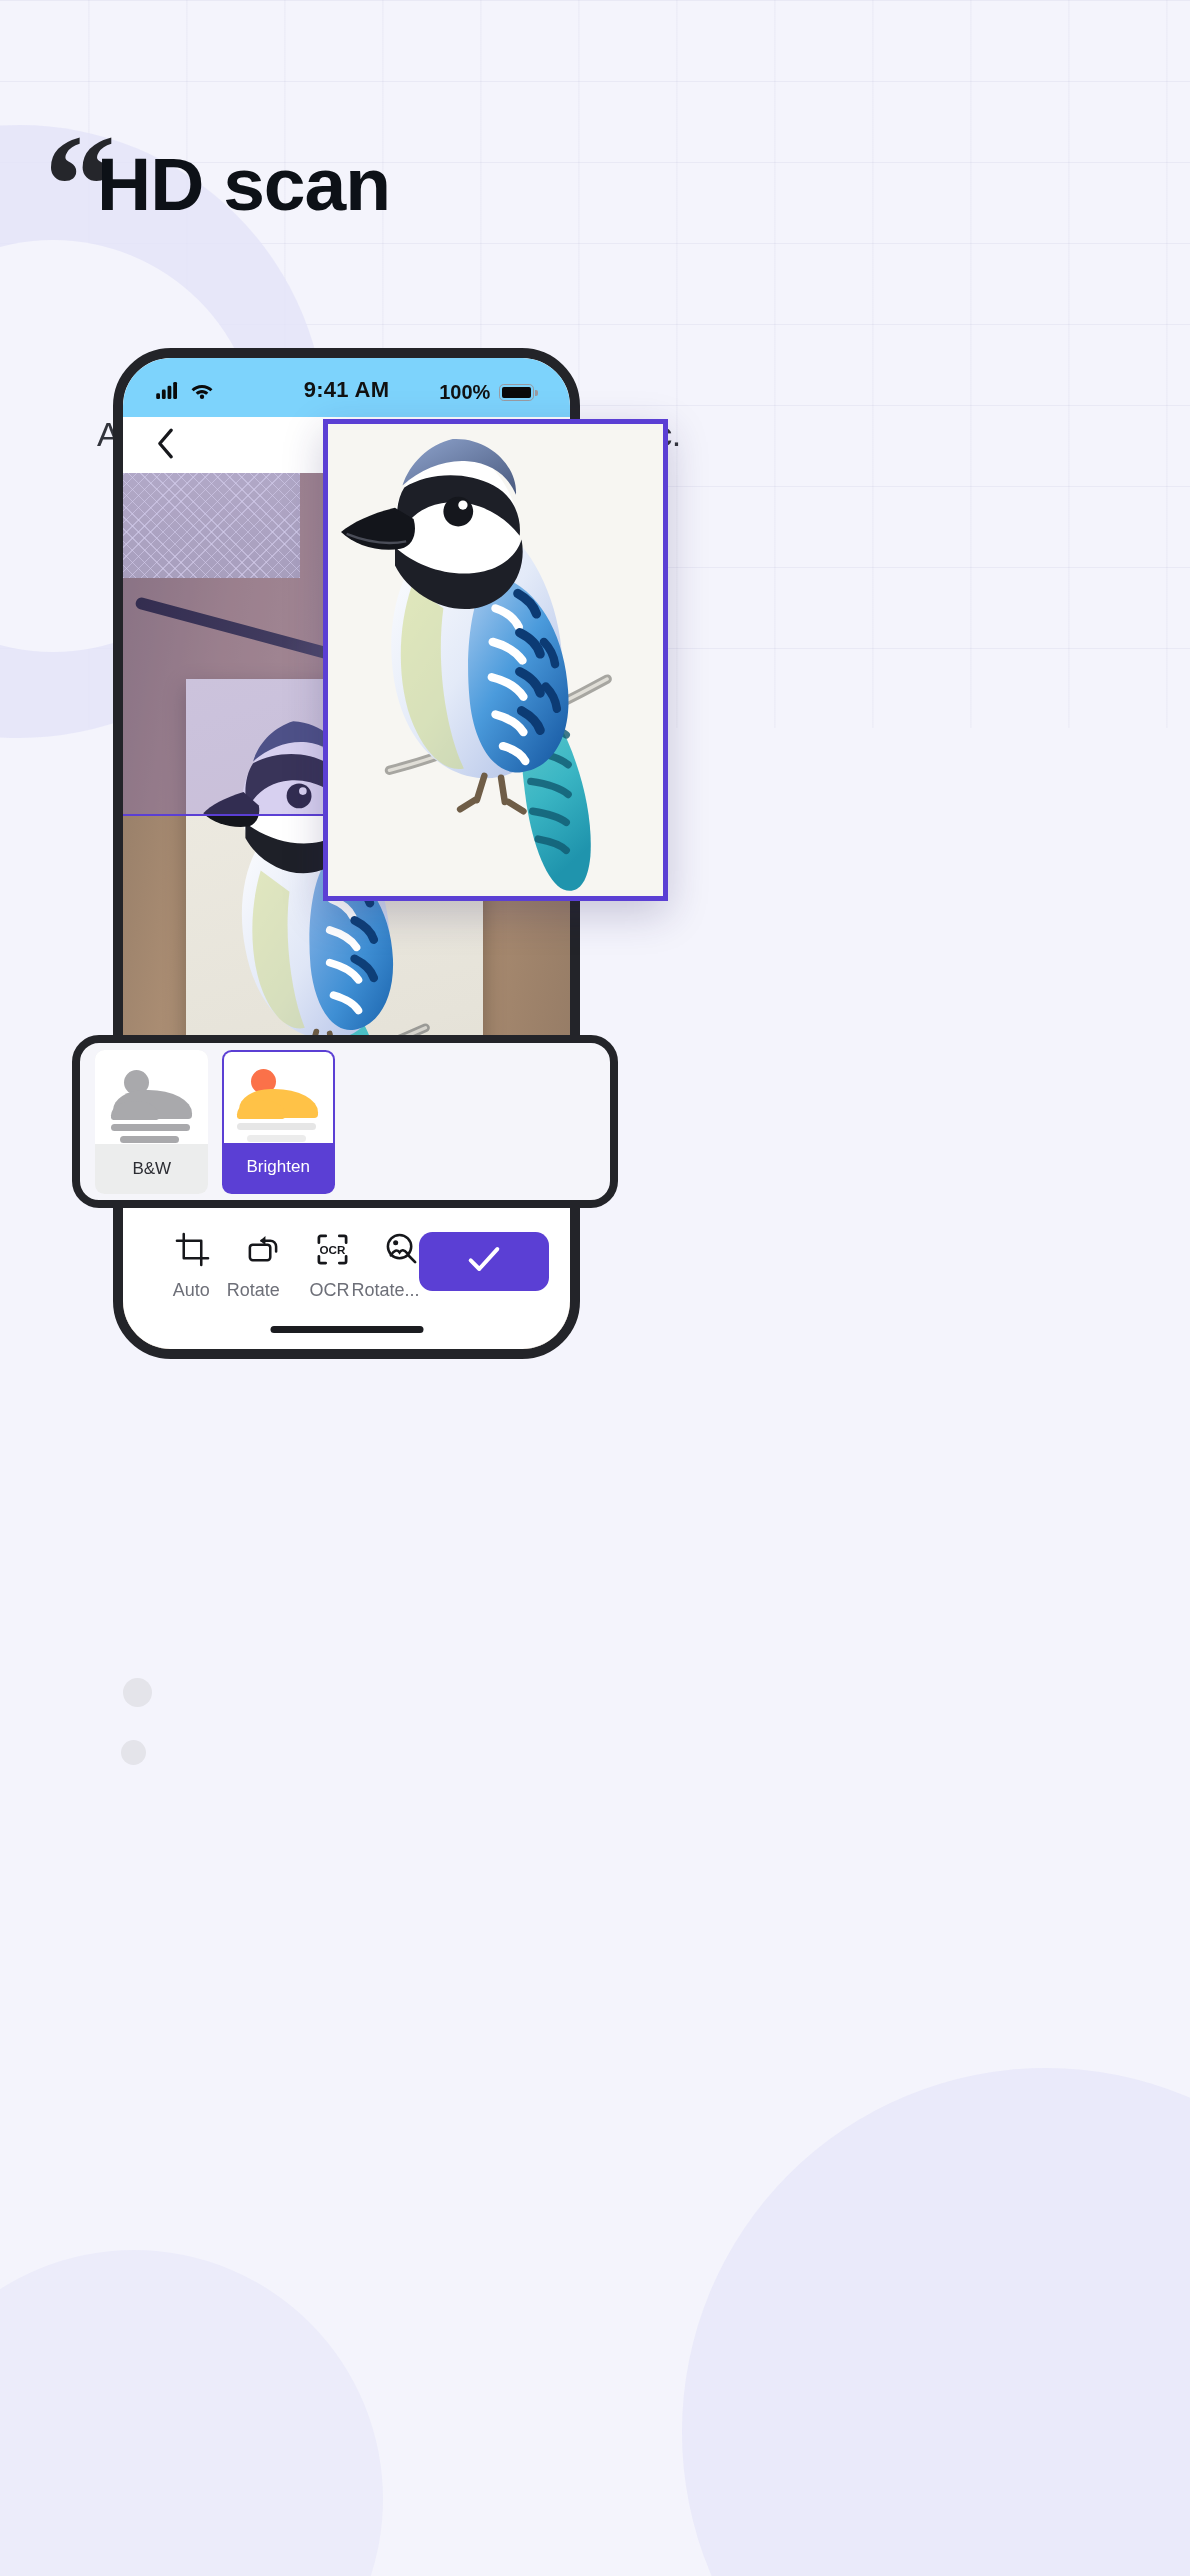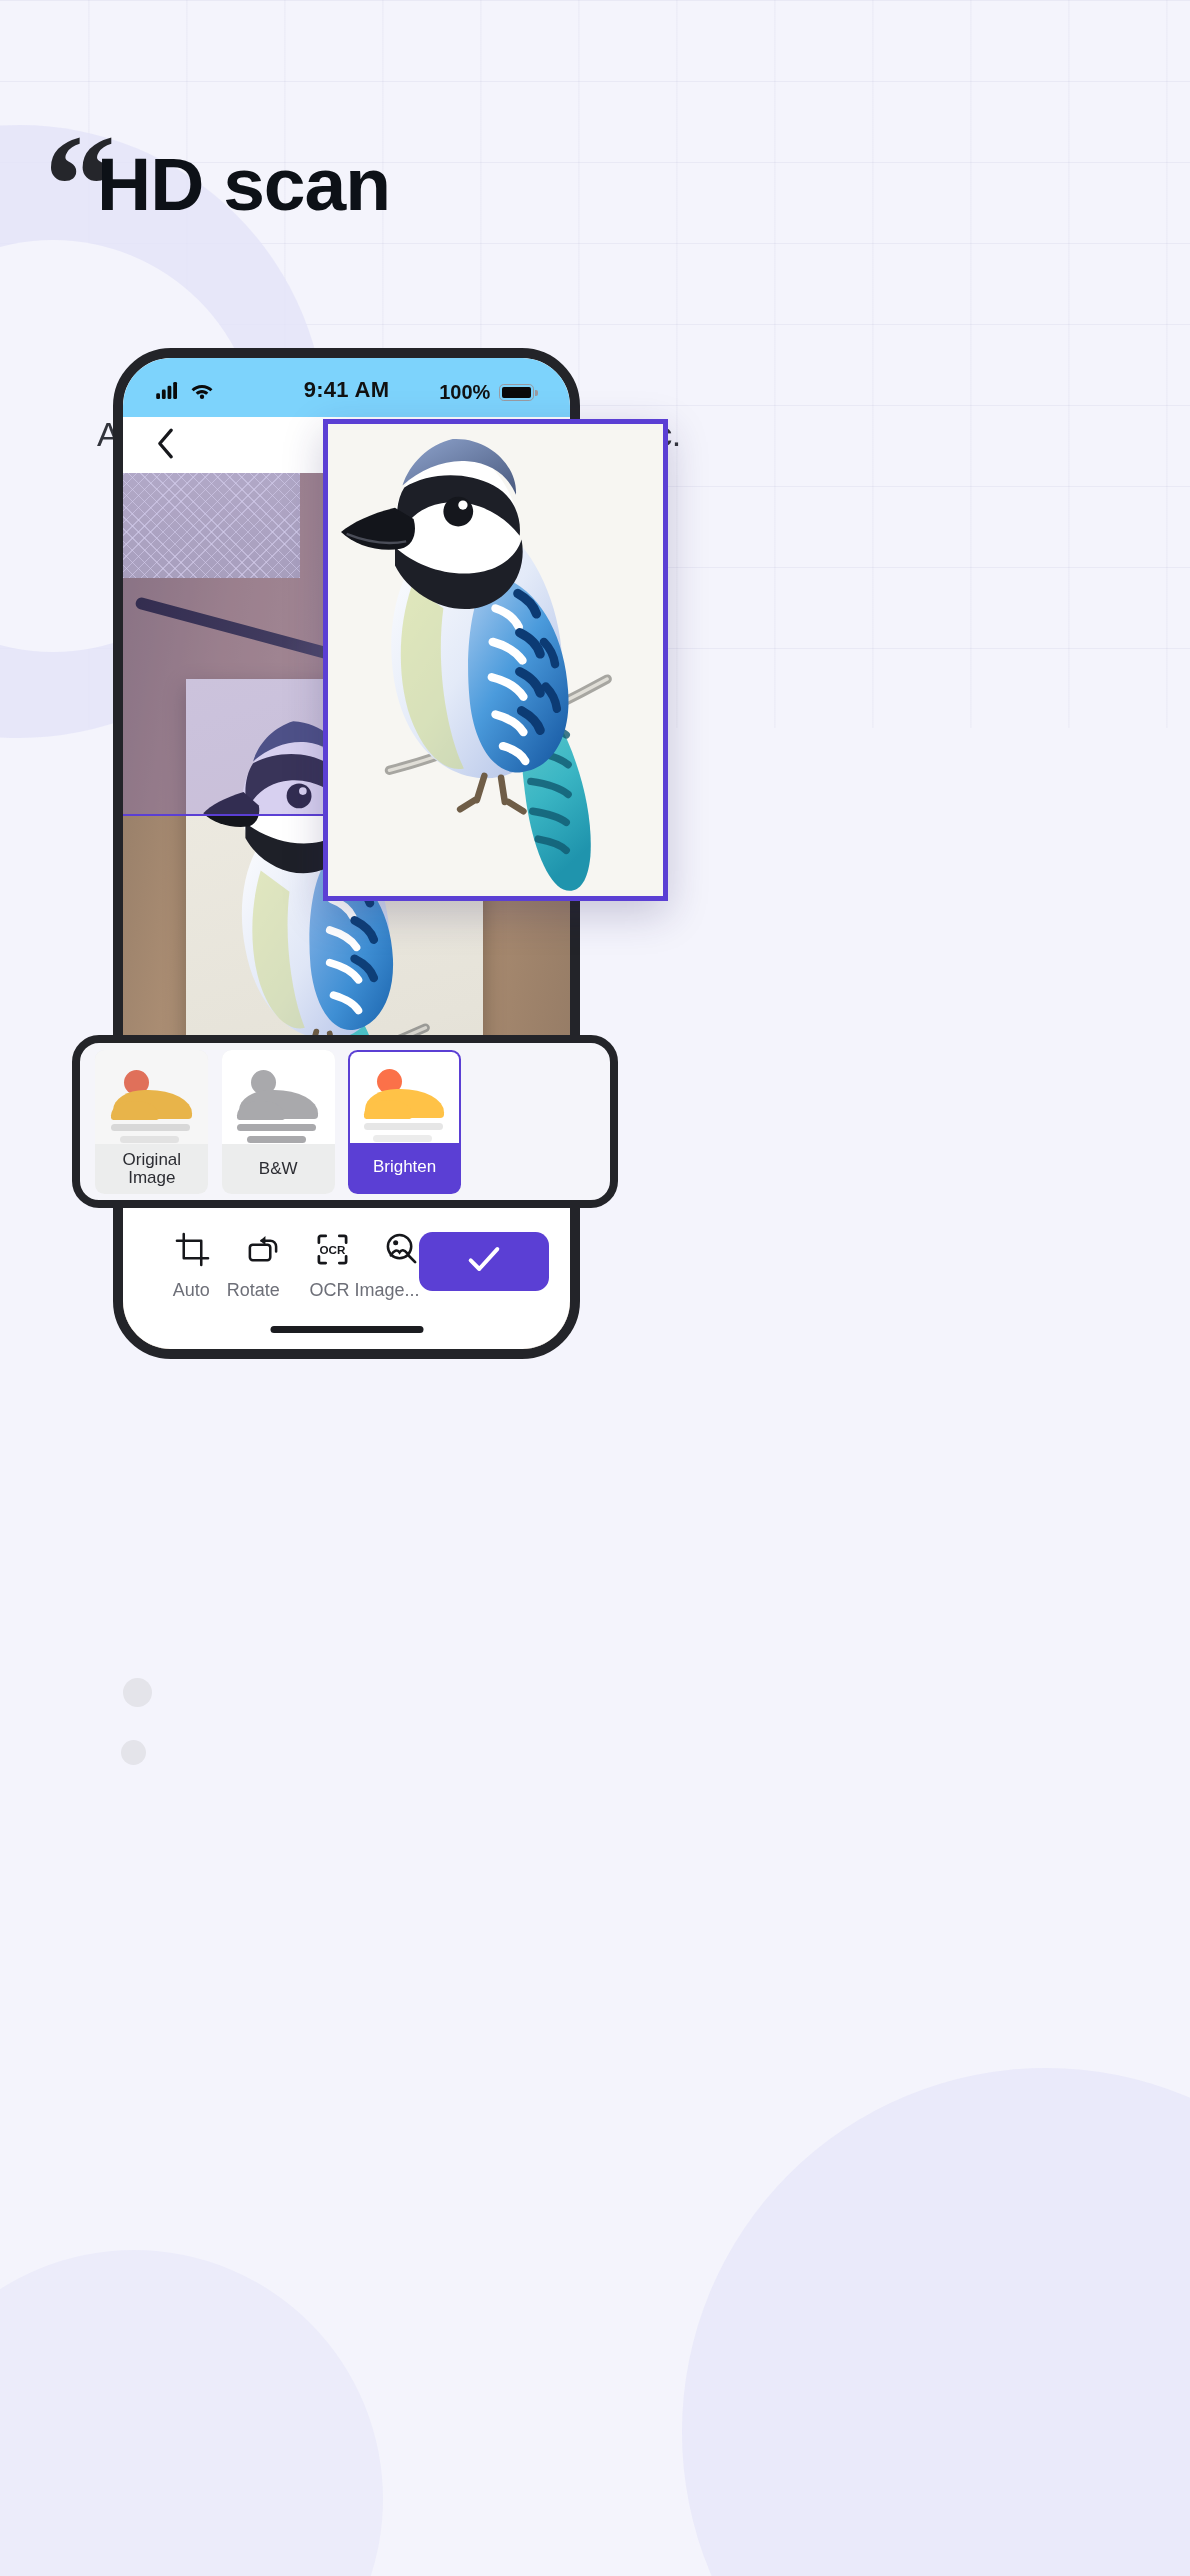--- a/index.html
+++ b/index.html
@@ -389,21 +389,21 @@
 
       <div class="tool">
         <span>
           <svg width="35" height="35" viewBox="0 0 36 36">
             <circle cx="16" cy="15" r="12" stroke="#16171b" stroke-width="2.6" fill="none"></circle>
             <circle cx="12" cy="11" r="2.6" fill="#16171b"></circle>
             <path d="M7 24 q5 -8 9 -3 q3 -5 8 1" stroke="#16171b" stroke-width="2.6" fill="none" stroke-linecap="round"></path>
             <path d="M25 24 L32 31" stroke="#16171b" stroke-width="2.8" stroke-linecap="round"></path>
           </svg>
         </span>
-        <span class="lbl">Image...</span>
+        <span class="lbl">Rotate...</span>
       </div>
 
       <div class="confirm">
         <span>
           <svg width="38" height="31" viewBox="0 0 40 32">
             <path d="M6 17 L15 26 L34 5" stroke="#ffffff" stroke-width="4.2" fill="none" stroke-linecap="round" stroke-linejoin="round"></path>
           </svg>
         </span>
       </div>
     </div>
@@ -470,32 +470,20 @@
 
     <circle cx="140" cy="92" r="16" fill="#15171d"></circle>
     <circle cx="145" cy="85" r="5" fill="#ffffff"></circle>
 
     <path d="M168 376 l-8 26 M186 378 l4 26 M158 402 l-16 10 M194 404 l16 10" stroke="#6f5d47" stroke-width="7" fill="none" stroke-linecap="round"></path>
   </svg>
 </div>
 
 <div class="filter-panel">
 
-  <div class="chip first">
-    <div class="thumb">
-      <div class="ph-icon">
-        <div class="ph-sun" style="background:#e0705a"></div>
-        <div class="ph-hill" style="background:#e8b44a"></div>
-        <div class="ph-hill2" style="background:#e8b44a"></div>
-        <div class="ph-line1" style="background:#d8d8d8"></div>
-        <div class="ph-line2" style="background:#e2e2e2"></div>
-      </div>
-    </div>
-    <div class="cap">Original Image</div>
-  </div>
 
   <div class="chip">
     <div class="thumb" style="background:#fff">
       <div class="ph-icon">
         <div class="ph-sun" style="background:#a9a9ac"></div>
         <div class="ph-hill" style="background:#a9a9ac"></div>
         <div class="ph-hill2" style="background:#a9a9ac"></div>
         <div class="ph-line1" style="background:#a9a9ac"></div>
         <div class="ph-line2" style="background:#a9a9ac"></div>
       </div>

